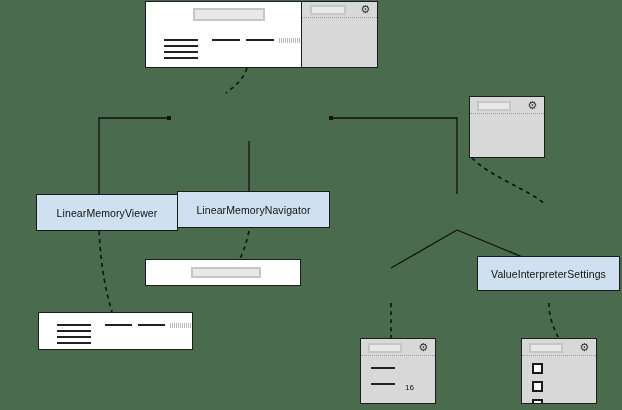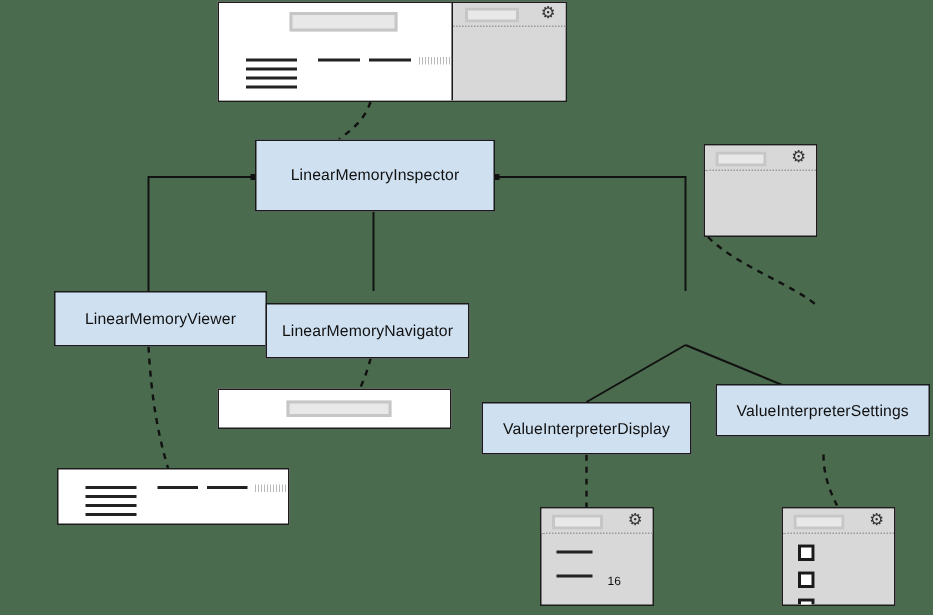--- a/index.html
+++ b/index.html
@@ -102,36 +102,30 @@
     <rect x="329" y="116" width="4" height="4" fill="#111"></rect>
 
     <path d="M247,68 C243,80 235,86 226,93" fill="none" stroke="#111" stroke-width="1.6" stroke-dasharray="4 4"></path>
     <path d="M472,158 C492,178 530,190 546,205" fill="none" stroke="#111" stroke-width="1.6" stroke-dasharray="4 4"></path>
     <path d="M99,231 C101,268 106,292 112,312" fill="none" stroke="#111" stroke-width="1.6" stroke-dasharray="4 4"></path>
     <path d="M249,231 C246,245 243,252 240,259" fill="none" stroke="#111" stroke-width="1.6" stroke-dasharray="4 4"></path>
     <path d="M391,303 C391,318 391,328 391,338" fill="none" stroke="#111" stroke-width="1.6" stroke-dasharray="4 4"></path>
     <path d="M549,303 C549,315 552,325 558,337" fill="none" stroke="#111" stroke-width="1.6" stroke-dasharray="4 4"></path>
   </svg>
 
-  <div class="cbox" style="left:170px;top:93px;width:160px;height:48px;">
-    <span>LinearMemoryInspector</span>
-  </div>
 
   <div class="cbox" style="left:36px;top:194px;width:142px;height:37px;">
     <span>LinearMemoryViewer</span>
   </div>
 
-  <div class="cbox" style="left:177px;top:202px;width:136px;height:37px;">
+  <div class="cbox" style="left:177px;top:191px;width:153px;height:37px;">
     <span>LinearMemoryNavigator</span>
   </div>
 
 
-  <div class="cbox" style="left:321px;top:268px;width:140px;height:35px;">
-    <span>ValueInterpreterDisplay</span>
-  </div>
 
   <div class="cbox" style="left:477px;top:256px;width:143px;height:35px;">
     <span>ValueInterpreterSettings</span>
   </div>
 
   <div class="shot" style="left:145px;top:1px;width:233px;height:67px;">
     <div style="position:absolute;left:0;top:0;width:155px;height:100%;background:#fff;">
       <div class="inputbox" style="left:47px;top:6px;width:72px;height:13px;"></div>
       <div class="dash" style="left:18px;top:37px;width:34px;"></div>
       <div class="dash" style="left:18px;top:43px;width:34px;"></div>

